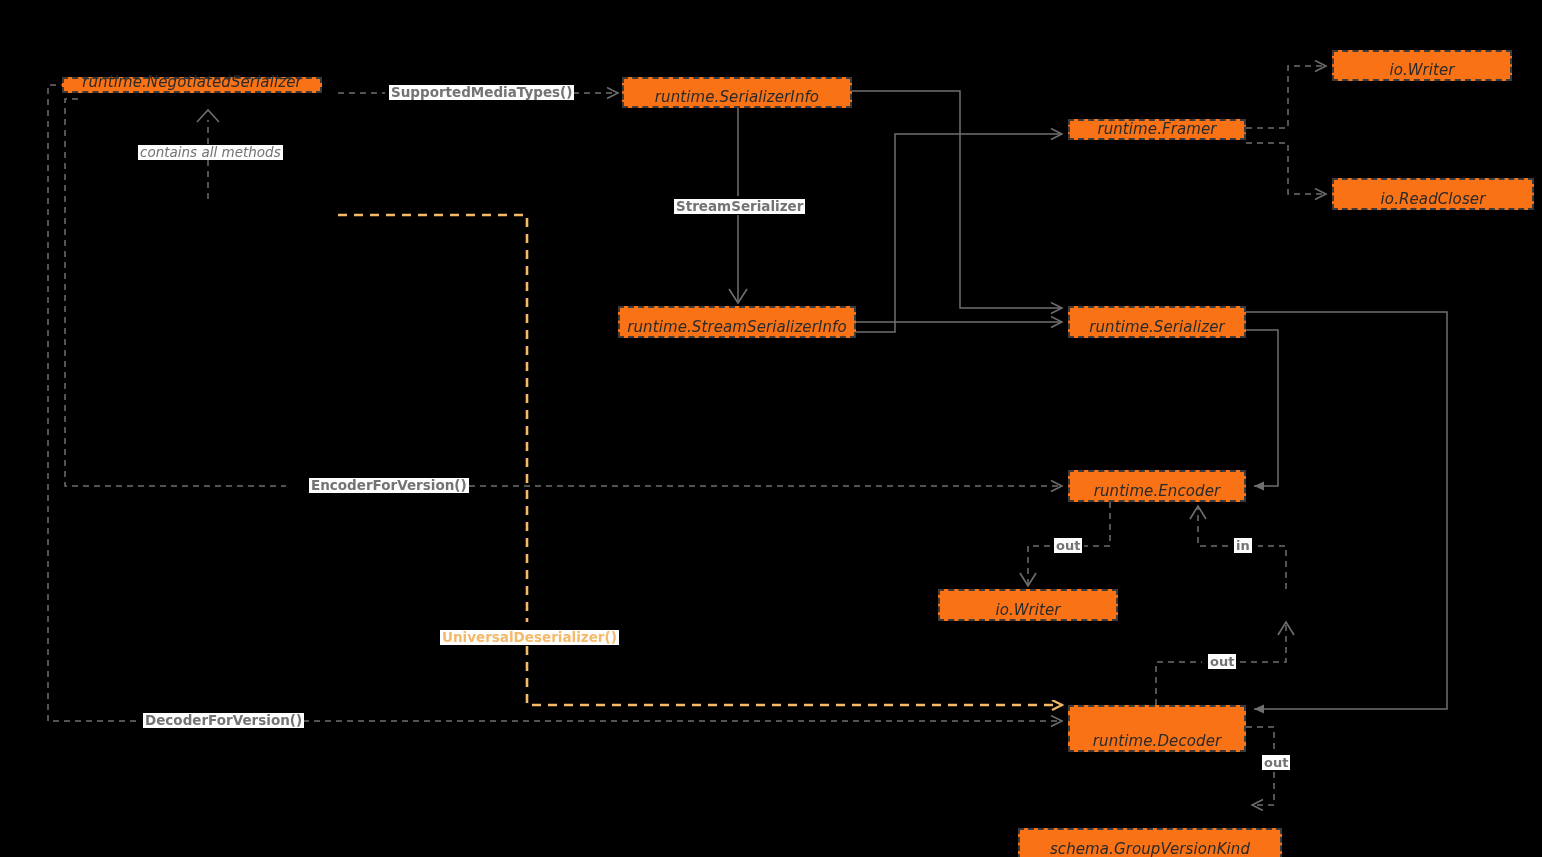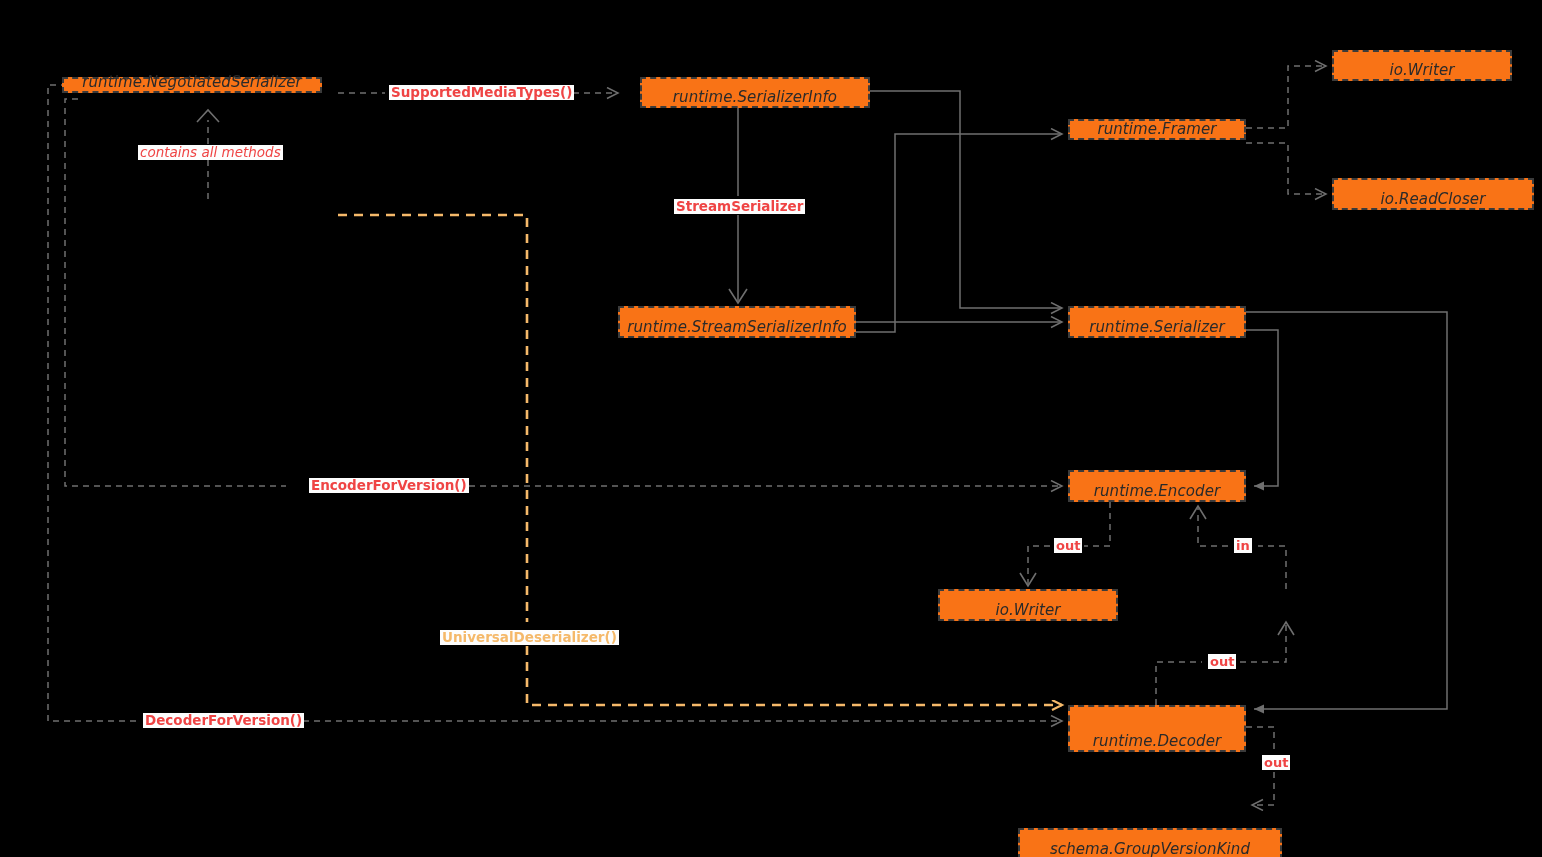--- a/index.html
+++ b/index.html
@@ -4,21 +4,21 @@
 <style>
   html,body{margin:0;padding:0;background:#000;}
   #stage{position:relative;width:1542px;height:857px;background:#000;overflow:hidden;
          font-family:"DejaVu Sans","Liberation Sans",sans-serif;}
   svg.edges{position:absolute;left:0;top:0;width:1542px;height:857px;}
 
   .node{position:absolute;background:#f97316;border:2px dashed #3b3b3b;
         box-sizing:border-box;display:flex;align-items:flex-end;justify-content:center;
         color:#2a2a2a;font-size:15px;white-space:nowrap;letter-spacing:.1px;font-style:italic;}
 
-  .elabel{position:absolute;background:#fdfdfd;color:#ef4444;font-size:13.5px;
+  .elabel{position:absolute;background:#fdfdfd;color:#737373;font-size:13.5px;
           font-weight:bold;padding:0 2px;white-space:nowrap;line-height:15px;}
   .elabel.small{font-size:13px;}
   .elabel.ital{font-style:italic;font-weight:normal;font-size:13.5px;}
 </style>
 </head>
 <body>
 
 <div id="stage">
 
   <svg class="edges" viewBox="0 0 1542 857" xmlns="http://www.w3.org/2000/svg">
@@ -123,21 +123,21 @@
       </g>
 
     </g>
   </svg>
 
   <div class="node" style="left:62px;top:77px;width:260px;height:16px;">
     <span>runtime.NegotiatedSerializer</span>
   </div>
 
 
-  <div class="node" style="left:622px;top:77px;width:230px;height:31px;margin-left:18px;">
+  <div class="node" style="left:622px;top:77px;width:230px;height:31px;">
     <span>runtime.SerializerInfo</span>
   </div>
 
   <div class="node" style="left:618px;top:306px;width:238px;height:32px;">
     <span>runtime.StreamSerializerInfo</span>
   </div>
 
   <div class="node" style="left:1068px;top:119px;width:178px;height:21px;">
     <span>runtime.Framer</span>
   </div>

